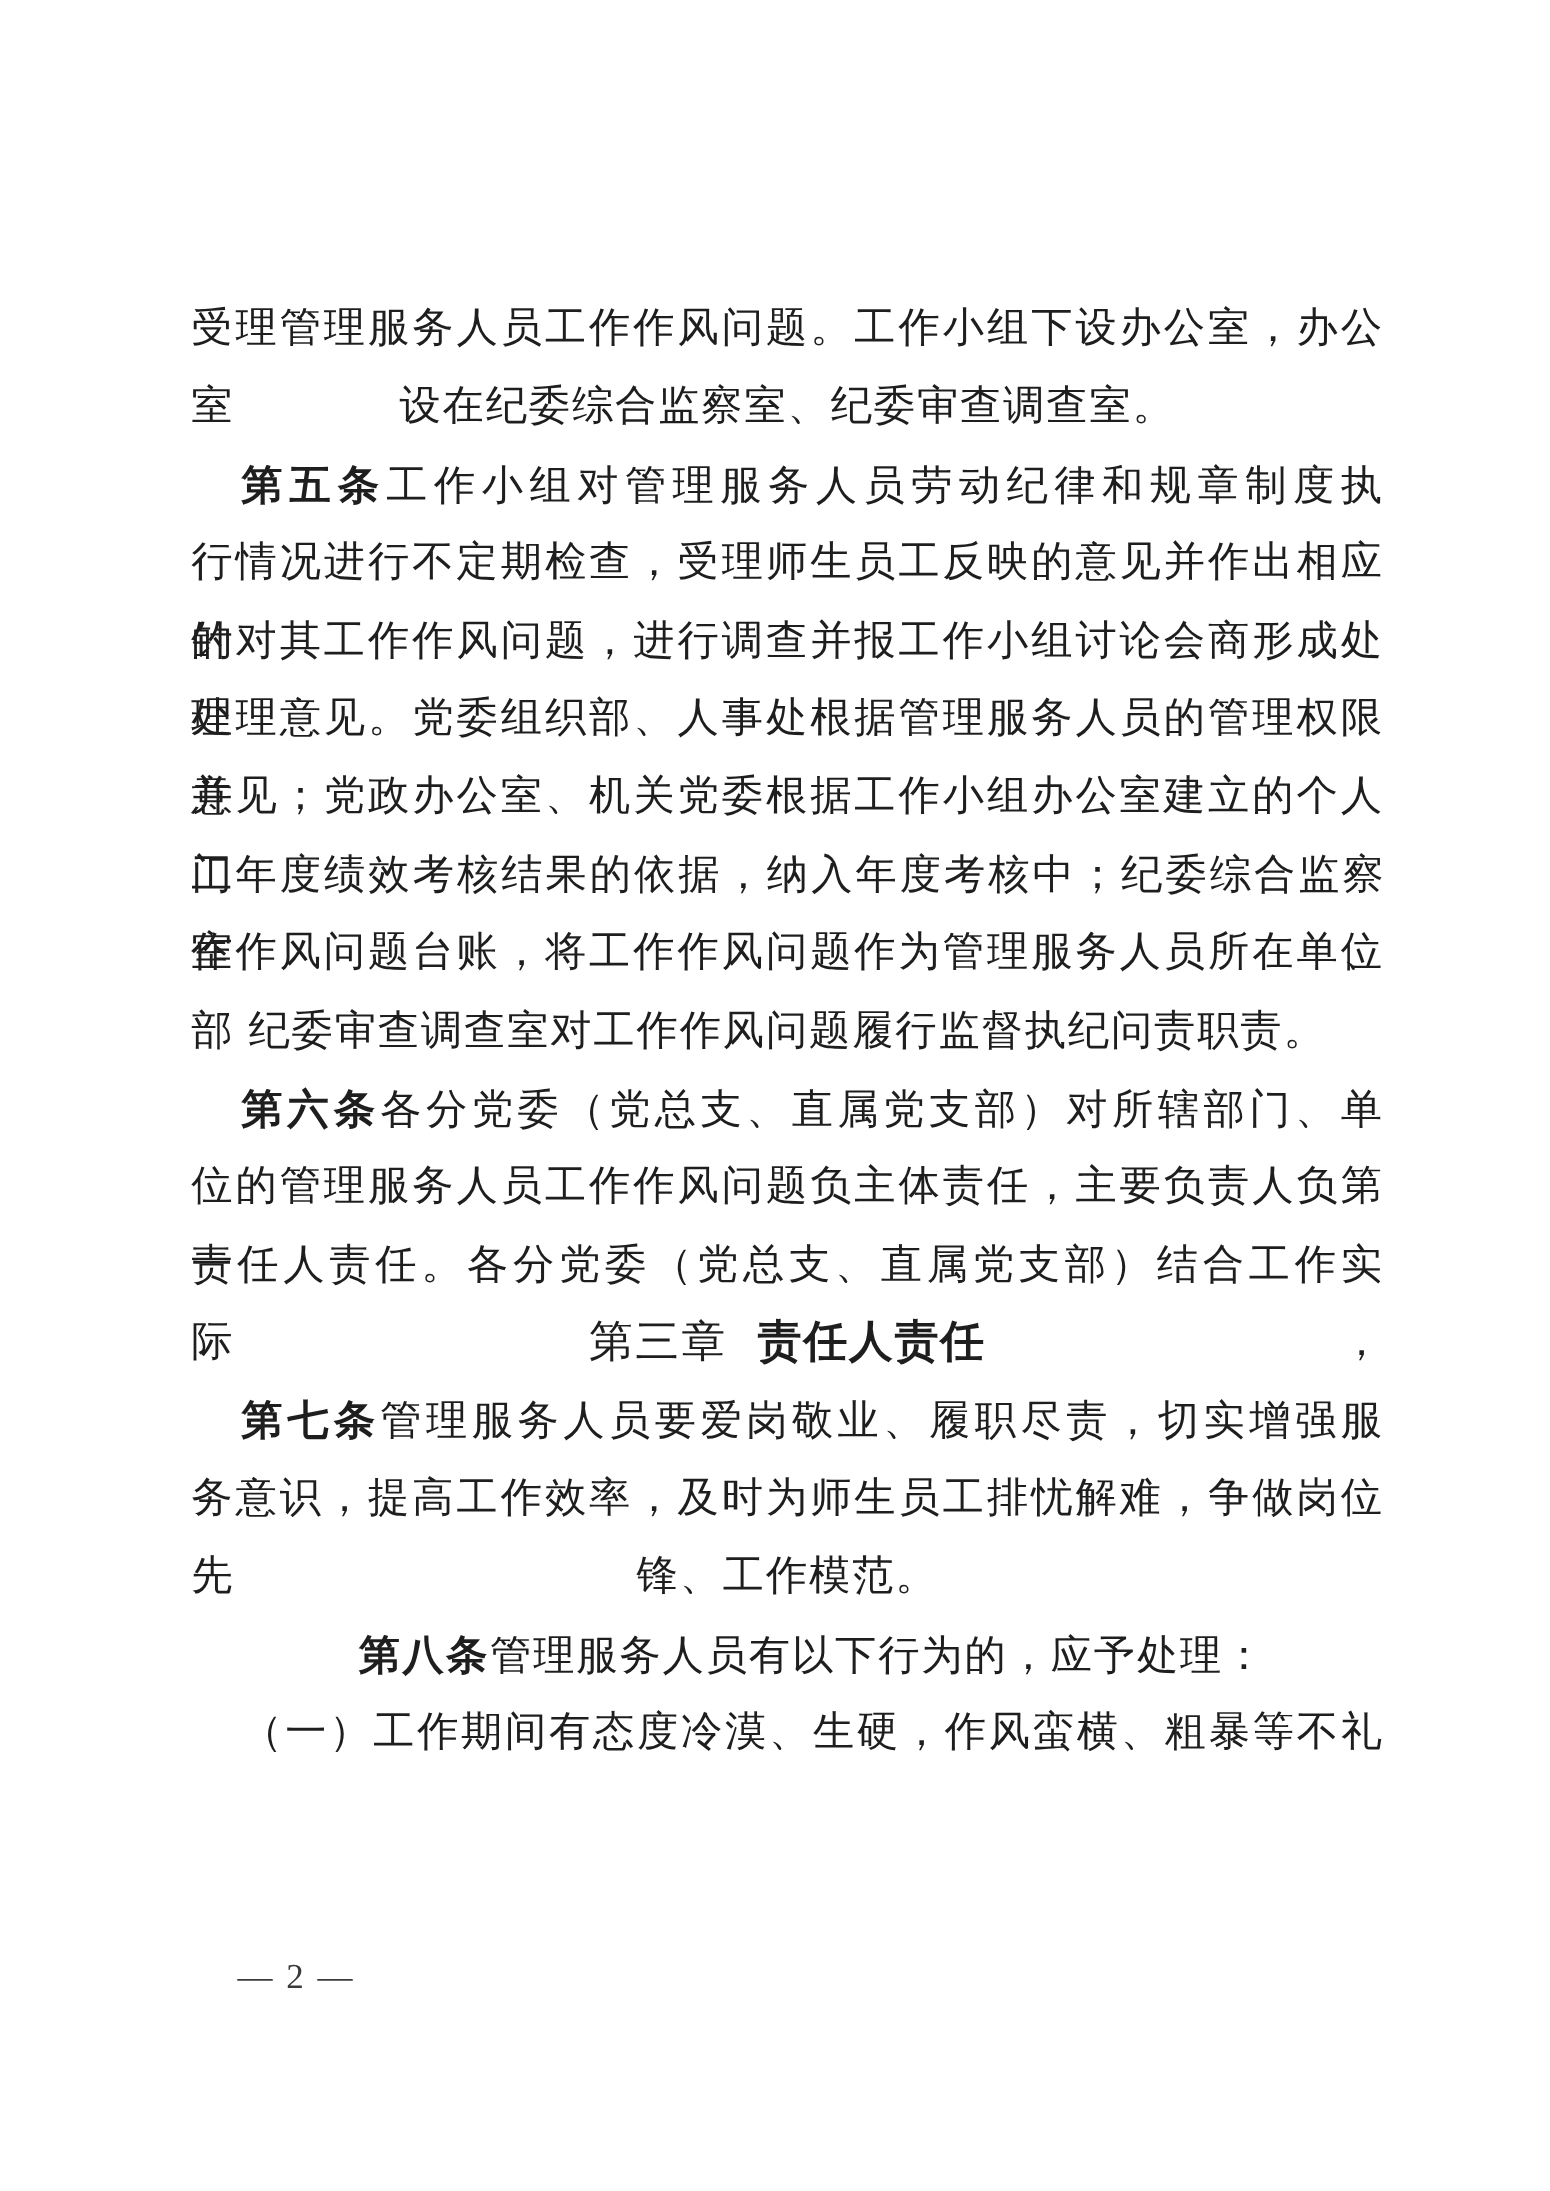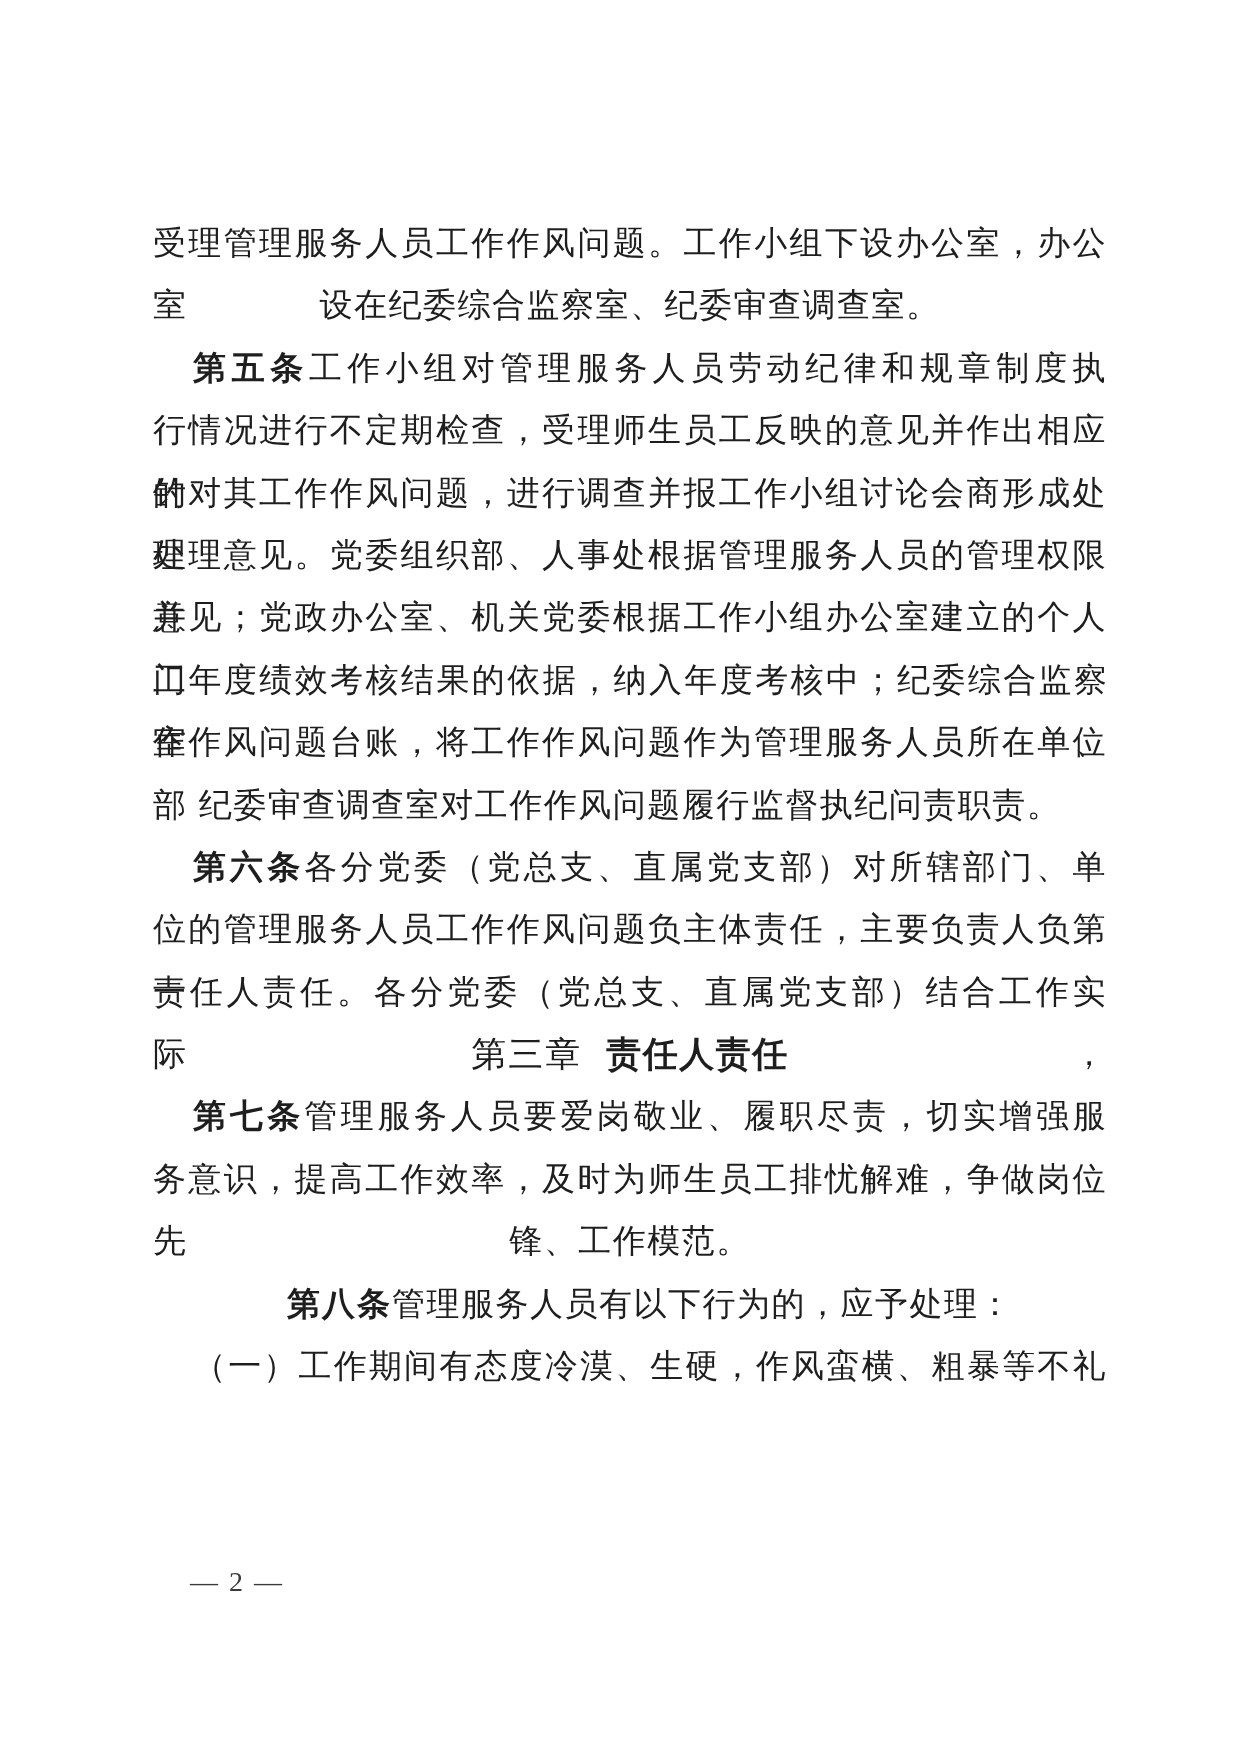--- a/index.html
+++ b/index.html
@@ -12,21 +12,21 @@
     width: 1240px;
     height: 1753px;
     background: #ffffff;
     overflow: hidden;
     font-family: "Liberation Serif", "DejaVu Serif", serif;
     color: #1e1e1e;
   }
   .doc {
     position: absolute;
     left: 153px;
-    top: 212px;
+    top: 232px;
     width: 954px;
   }
   .line {
     display: block;
     width: 100%;
     height: 62.4px;
     line-height: 62.4px;
     font-size: 33px;
     letter-spacing: 1.5px;
     white-space: nowrap;

